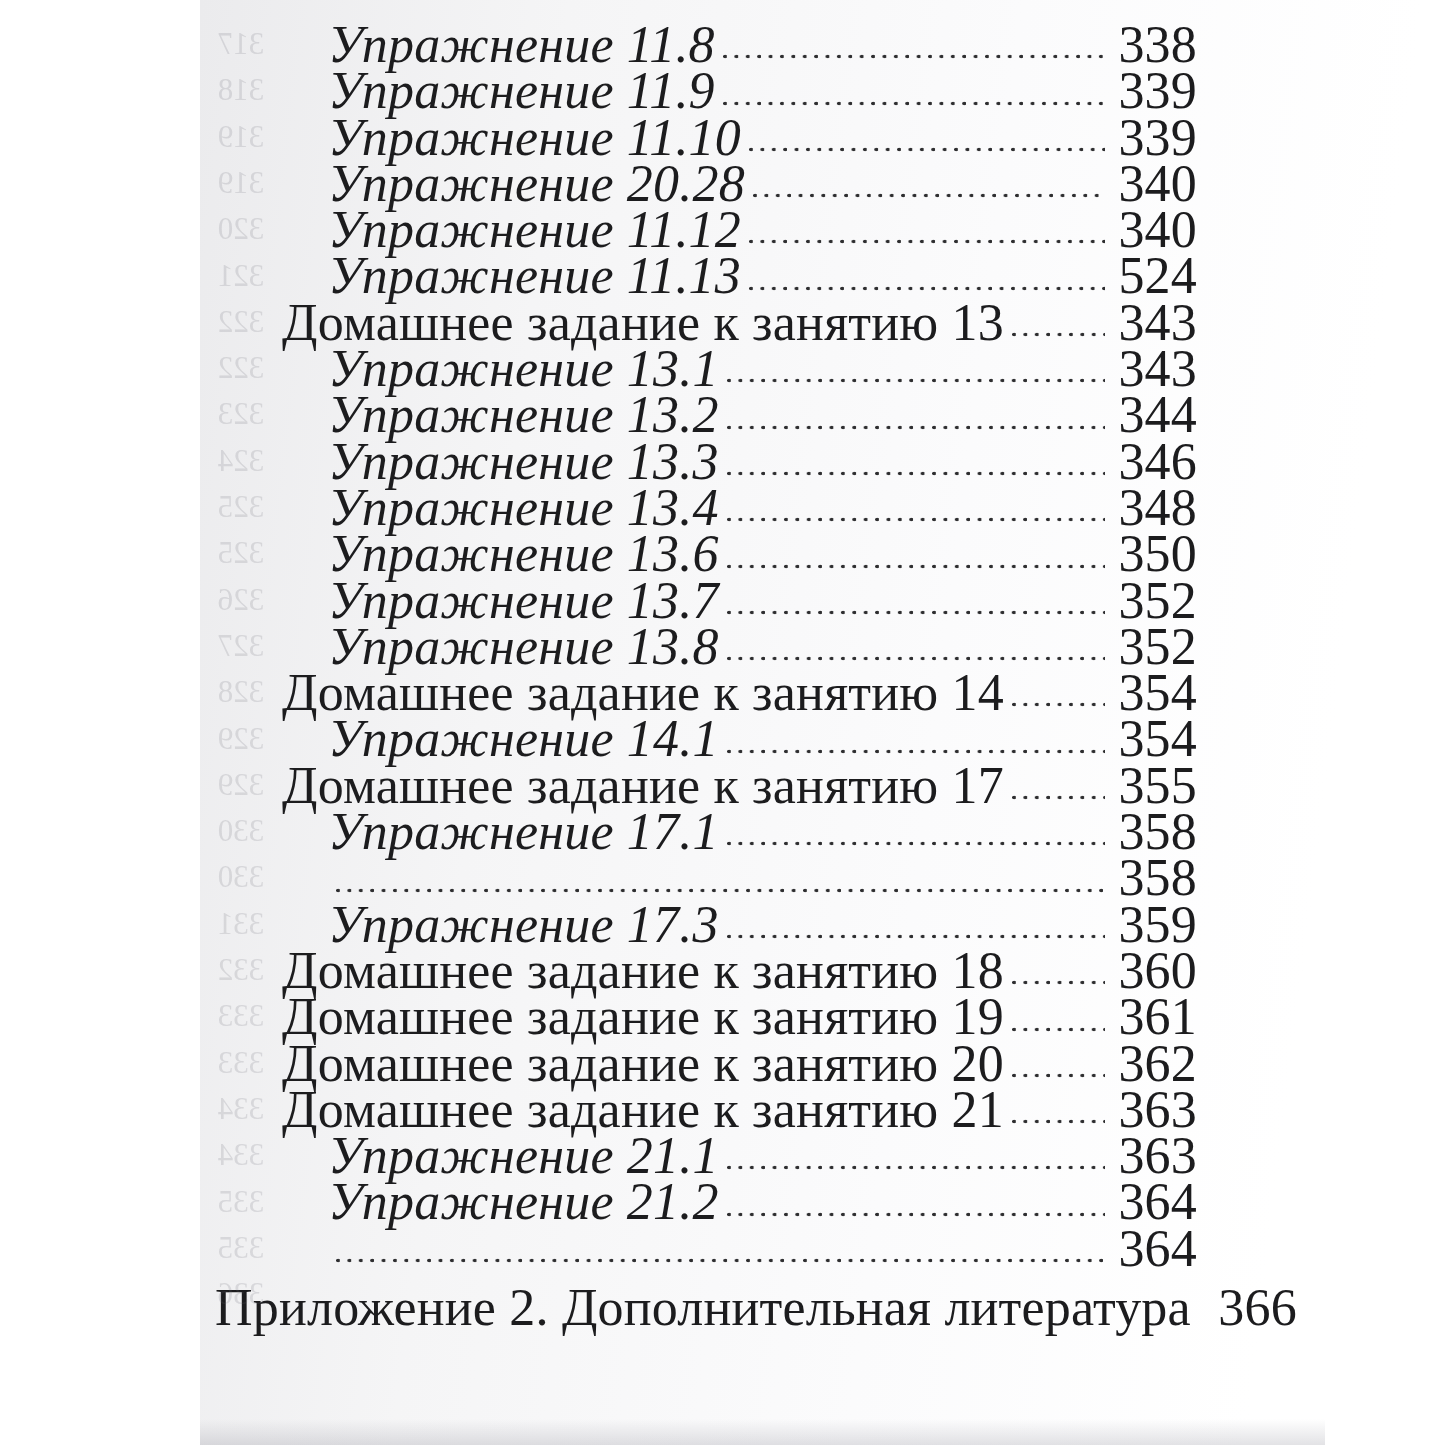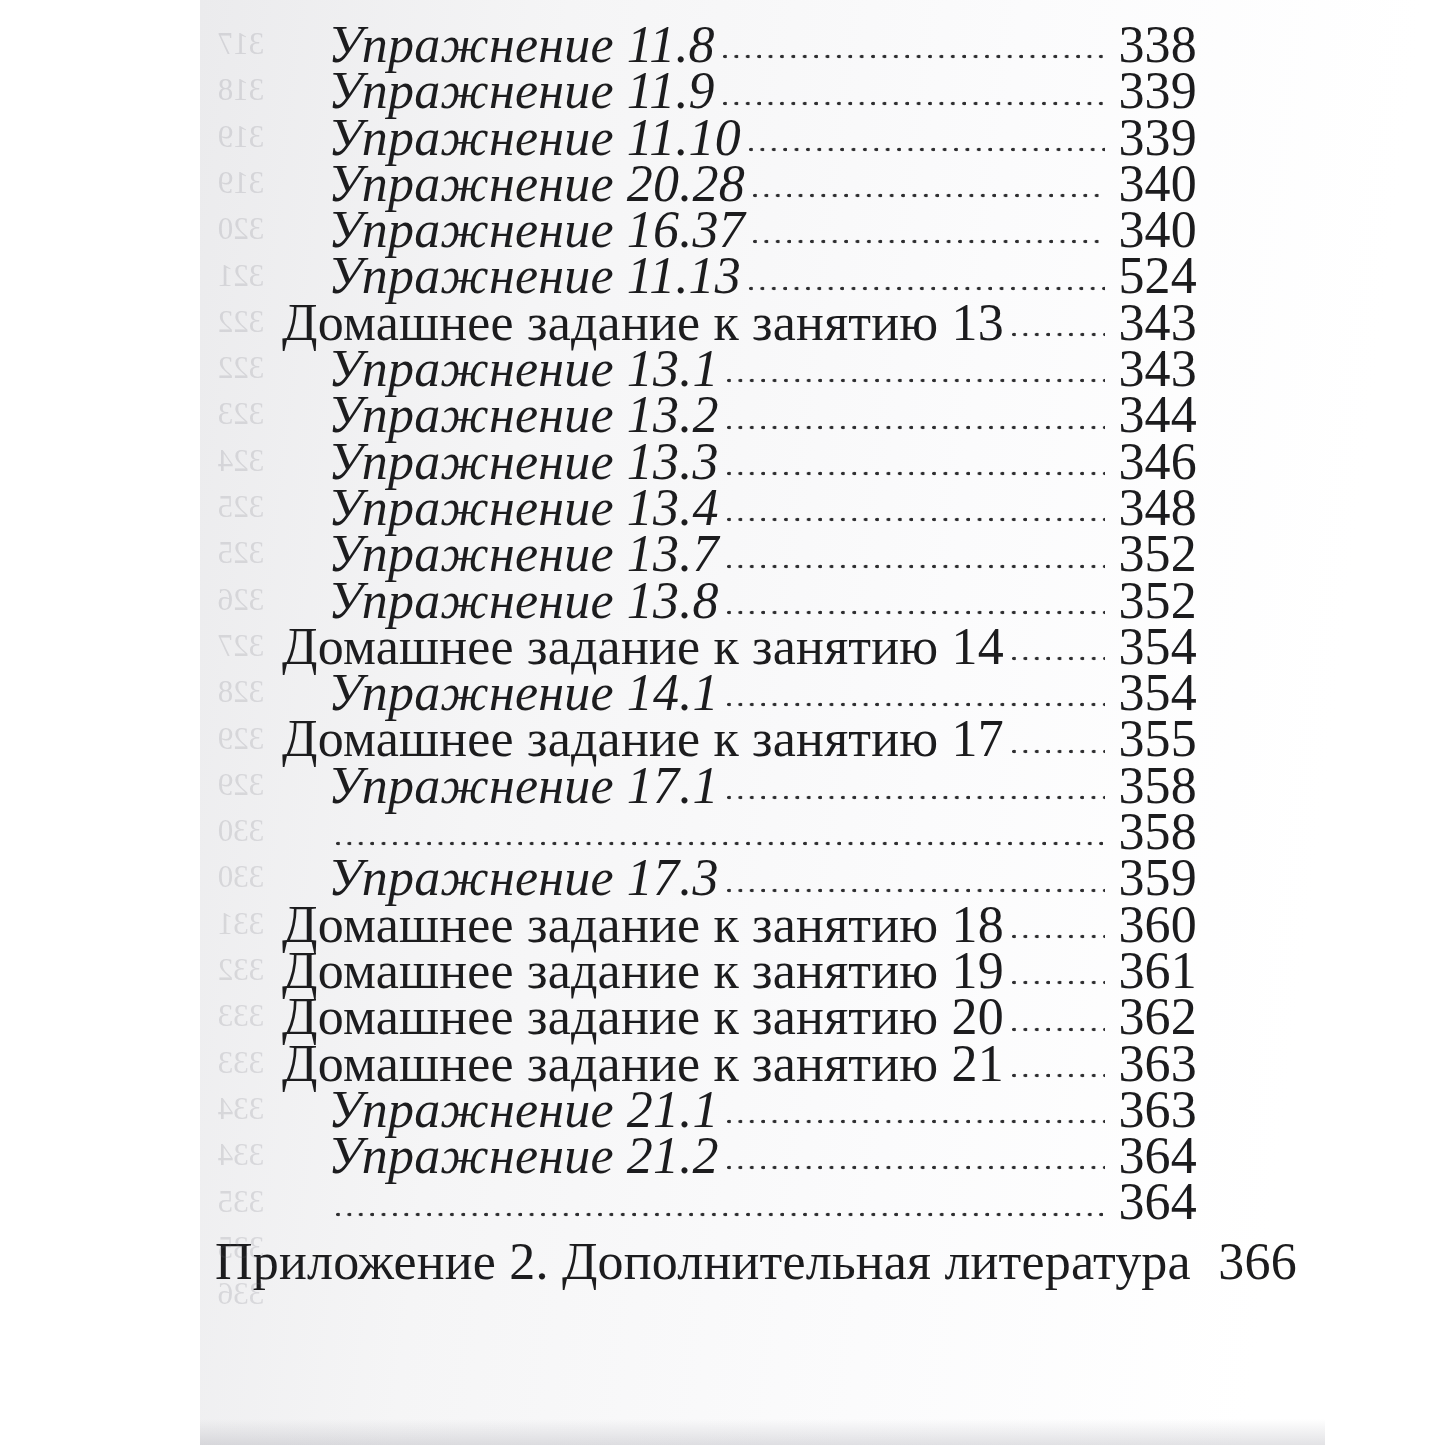--- a/index.html
+++ b/index.html
@@ -75,21 +75,21 @@
         <span class="label">Упражнение 11.10</span>
         <span class="leader"></span>
         <span class="num">339</span>
       </div>
       <div class="row exercise">
         <span class="label">Упражнение 20.28</span>
         <span class="leader"></span>
         <span class="num">340</span>
       </div>
       <div class="row exercise">
-        <span class="label">Упражнение 16.37</span>
+        <span class="label">Упражнение 11.12</span>
         <span class="leader"></span>
         <span class="num">340</span>
       </div>
       <div class="row exercise">
         <span class="label">Упражнение 11.13</span>
         <span class="leader"></span>
         <span class="num">524</span>
       </div>
       <div class="row homework">
         <span class="label">Домашнее задание к занятию 13</span>
@@ -108,20 +108,25 @@
       </div>
       <div class="row exercise">
         <span class="label">Упражнение 13.3</span>
         <span class="leader"></span>
         <span class="num">346</span>
       </div>
       <div class="row exercise">
         <span class="label">Упражнение 13.4</span>
         <span class="leader"></span>
         <span class="num">348</span>
+      </div>
+      <div class="row exercise">
+        <span class="label">Упражнение 13.6</span>
+        <span class="leader"></span>
+        <span class="num">350</span>
       </div>
       <div class="row exercise">
         <span class="label">Упражнение 13.7</span>
         <span class="leader"></span>
         <span class="num">352</span>
       </div>
       <div class="row exercise">
         <span class="label">Упражнение 13.8</span>
         <span class="leader"></span>
         <span class="num">352</span>

